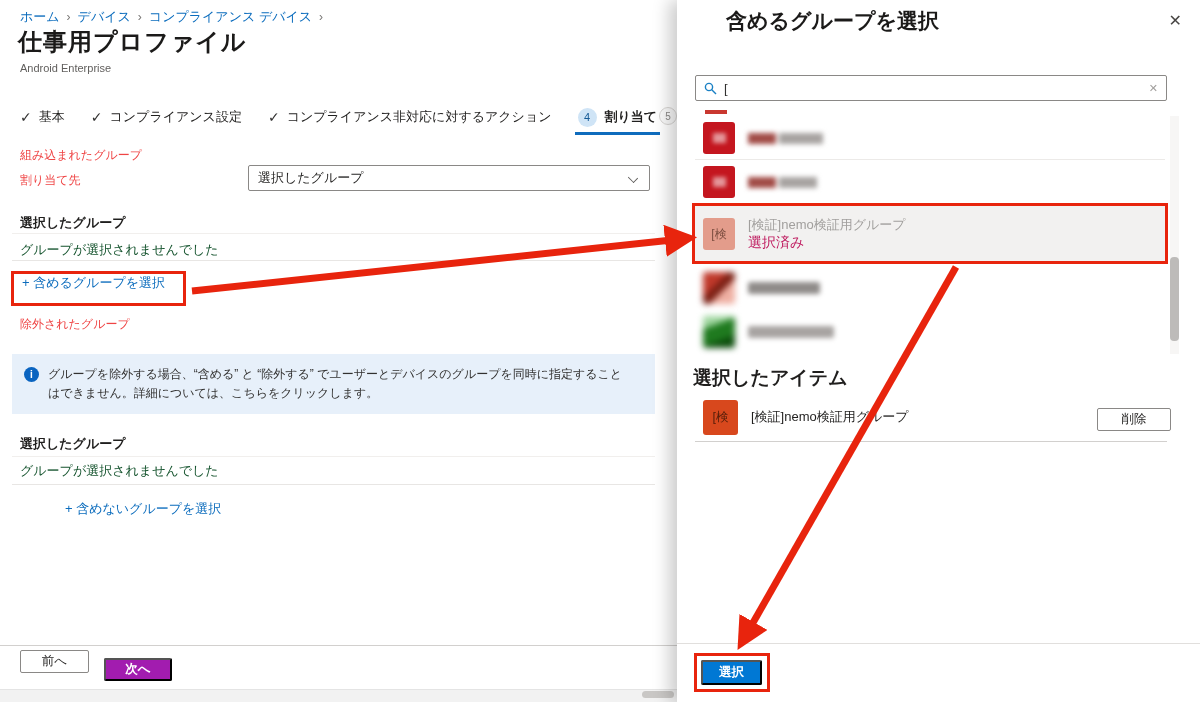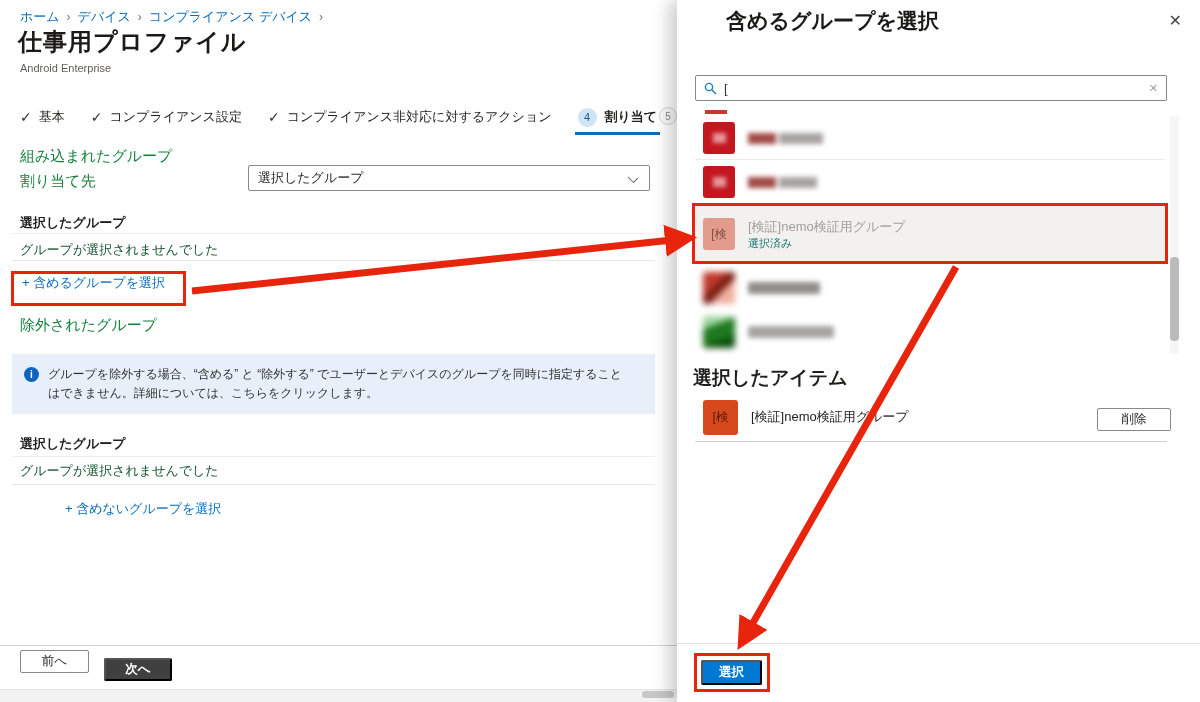--- a/index.html
+++ b/index.html
@@ -17,21 +17,21 @@
 
   .tabs { left:20px; top:105px; display:flex; gap:26px; align-items:center; font-size:13px; height:24px; }
   .tab { display:flex; align-items:center; gap:7px; color:#201f1e; }
   .tab .check { color:#323130; font-size:14px; }
   .tab--active { position:relative; gap:8px; font-weight:700; }
   .tab--active::after { content:""; position:absolute; left:-3px; right:-3px; bottom:-8px; height:3px; background:#0f6cbd; }
   .stepnum { width:19px; height:19px; border-radius:50%; background:#cfe4f6; color:#135995;
     font-size:11px; font-weight:400; display:flex; align-items:center; justify-content:center; }
   .stepnum--next { left:659px; top:107px; width:18px; height:18px; background:#fafafa; border:1px solid #d8d6d4; color:#8a8886; font-size:10px; }
 
-  .fldlabel { font-size:15px; color:#15803d;font-family:Liberation Mono, monospace; }
+  .fldlabel { font-size:12px; color:#ef4444;font-family:Liberation Mono, monospace; }
   .lbl-builtin { left:20px; top:147px; }
   .lbl-assign { left:20px; top:172px; }
   .dropdown { left:248px; top:165px; width:402px; height:26px; border:1px solid #8a8886; border-radius:2px;
     font-size:13px; display:flex; align-items:center; padding:0 28px 0 9px; background:#fff; cursor:pointer; }
   .dd-chev { position:absolute; right:12px; top:8px; width:8px; height:8px;
     border-right:1.5px solid #605e5c; border-bottom:1.5px solid #605e5c; transform:rotate(45deg) scaleY(.8); }
 
   .sechdr { font-size:13px; font-weight:700; color:#201f1e; }
   .sec1-hdr { left:20px; top:214px; }
   .hair { height:1px; background:#e8e6e4; }
@@ -53,21 +53,21 @@
 
   .sec2-hdr { left:20px; top:435px; }
   .h2a { left:12px; top:456px; width:643px; background:#f1efed; }
   .sec2-empty { left:20px; top:462px; }
   .h2b { left:12px; top:484px; width:643px; }
   .link-exclude { left:20px; top:500px;margin-left:45px; }
 
   .wfooter-div { left:0; top:645px; width:677px; height:1px; background:#d2d0ce; }
   .btn { display:flex; align-items:center; justify-content:center; font-size:12.5px; cursor:pointer; border-radius:2px; }
   .btn-prev { left:20px; top:650px; width:69px; height:23px; background:#fff; border:1px solid #8a8886; color:#201f1e; }
-  .btn-next { left:104px; top:658px; width:68px; height:23px; background:#404040; color:#fff; font-weight:700; }
+  .btn-next { left:104px; top:658px; width:68px; height:23px; background:#a21caf; color:#fff; font-weight:700; }
   .bottom-strip { left:0; top:689px; width:677px; height:13px; background:#f2f2f2; border-top:1px solid #e4e4e4; }
   .hscroll { left:642px; top:691px; width:32px; height:7px; border-radius:4px; background:#c9c7c5; }
 
   
   .panel { left:677px; top:0; width:523px; height:702px; background:#fff;
     box-shadow:-8px 0 16px rgba(0,0,0,.20); z-index:10; }
   .p-title { left:18px; top:7px; font-size:21px; font-weight:700; color:#1b1a19;margin-left:31px; }
   .p-close { right:18px; top:11px; font-size:16px; color:#484644; cursor:pointer; }
   .p-subtitle { left:18px; top:39px; font-size:11px; color:#605e5c;margin-top:36px; }
 
@@ -91,21 +91,21 @@
   .av-red { background:#c4161f; }
   .av-red .smudge { width:13px; height:10px; background:rgba(255,255,255,.55); filter:blur(2px); }
   .av-faded { background:#e39c8b; color:rgba(88,49,37,.75); font-size:12px; }
   .av-blur-red { background:linear-gradient(135deg,#c0392b 0 40%,#7a1f14 40% 60%,#efb0a3 60% 100%); filter:blur(3px); }
   .av-blur-green { background:linear-gradient(160deg,#9fd69f 0 30%,#1f7a1f 30% 70%,#0c4d0c 70% 100%); filter:blur(3px); }
   .redact { border-radius:2px; filter:blur(2.5px); }
   .redact-pair { display:flex; gap:3px; align-items:center; }
   .rp-a { width:28px; height:11px; background:#a14b46; }
   .rp-b { height:11px; background:#a7a3a1; }
   .sel-name { font-size:13px; color:#a19f9d; }
-  .sel-status { font-size:11px; color:#0f766e; }
+  .sel-status { font-size:14px; color:#be185d; }
   .rb-item { left:15px; top:203px; width:476px; height:61px; }
 
   .v-track { left:493px; top:116px; width:9px; height:238px; background:#f7f6f5; }
   .v-thumb { left:493px; top:257px; width:9px; height:84px; border-radius:4px; background:#bdbbb9; cursor:pointer; }
 
   .p-selhdr { left:16px; top:365px; font-size:19px; font-weight:700; }
   .sel-row { left:18px; top:393px; width:472px; height:48px; display:flex; align-items:center; gap:13px; padding-left:8px; }
   .avatar-big { flex:0 0 35px; width:35px; height:35px; border-radius:3px; background:#d8481d;
     color:rgba(62,22,6,.85); font-size:12.5px; display:flex; align-items:center; justify-content:center; }
   .sel-item-name { font-size:13px; color:#201f1e; }

